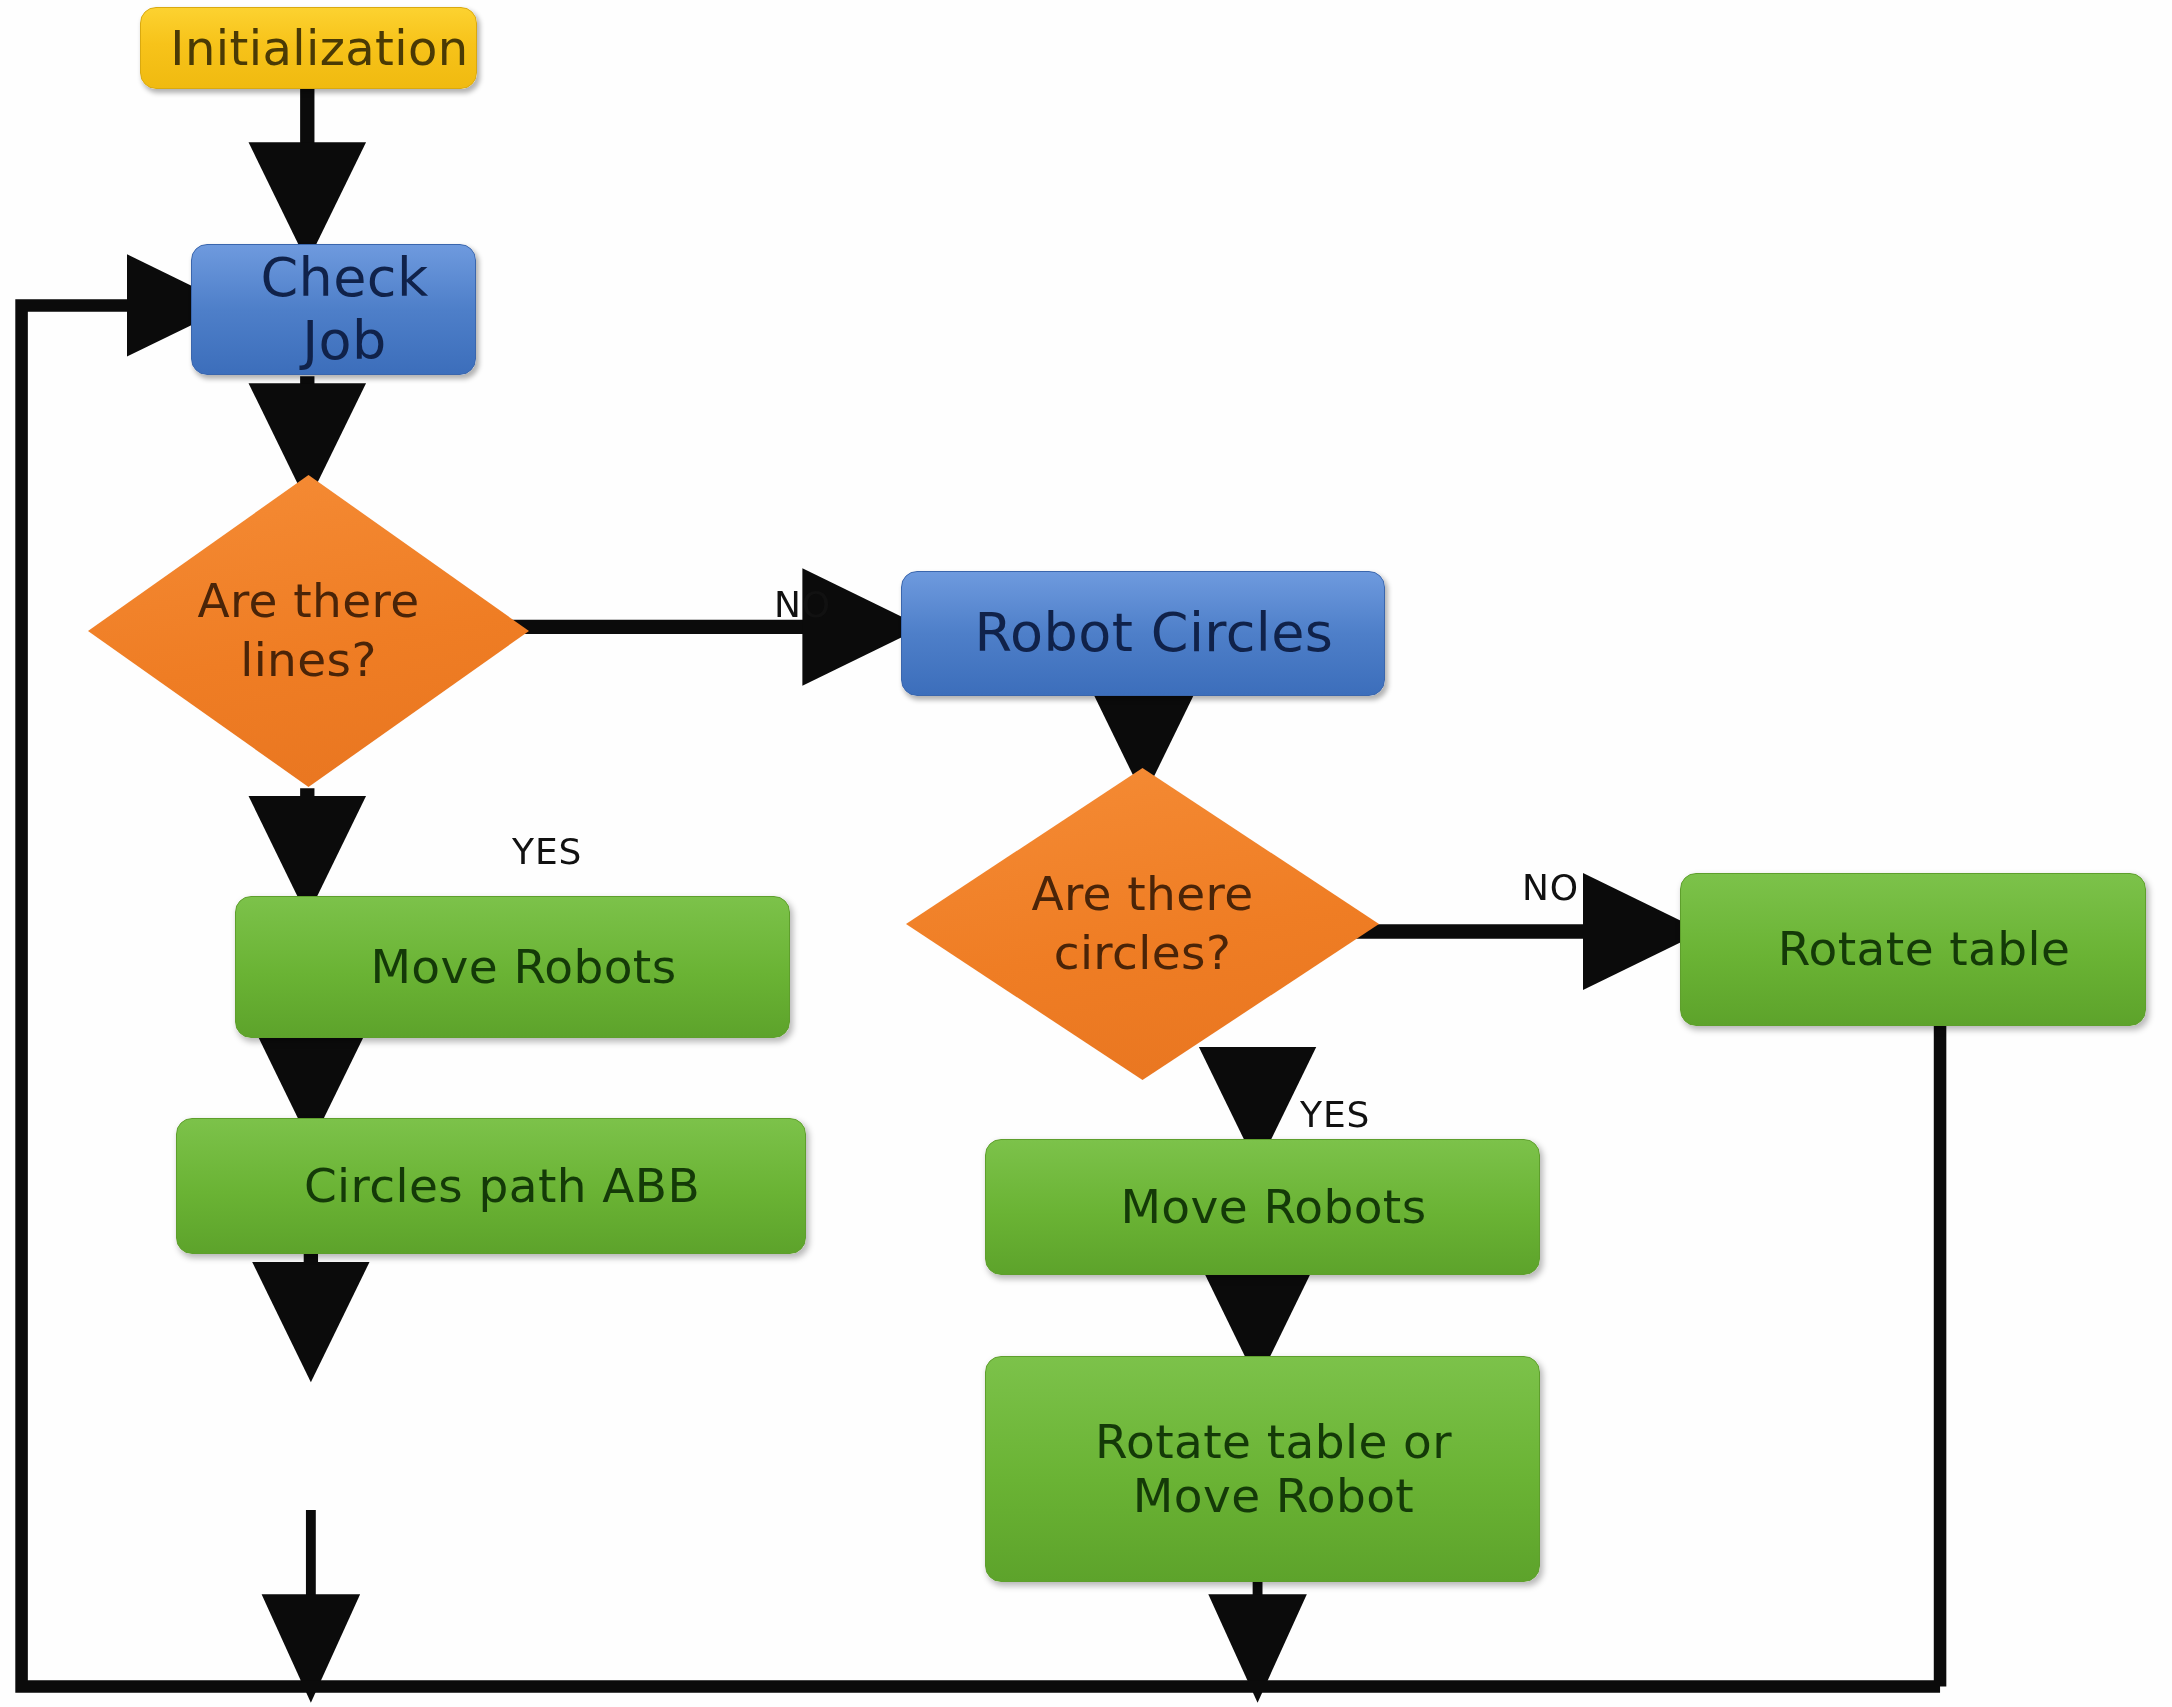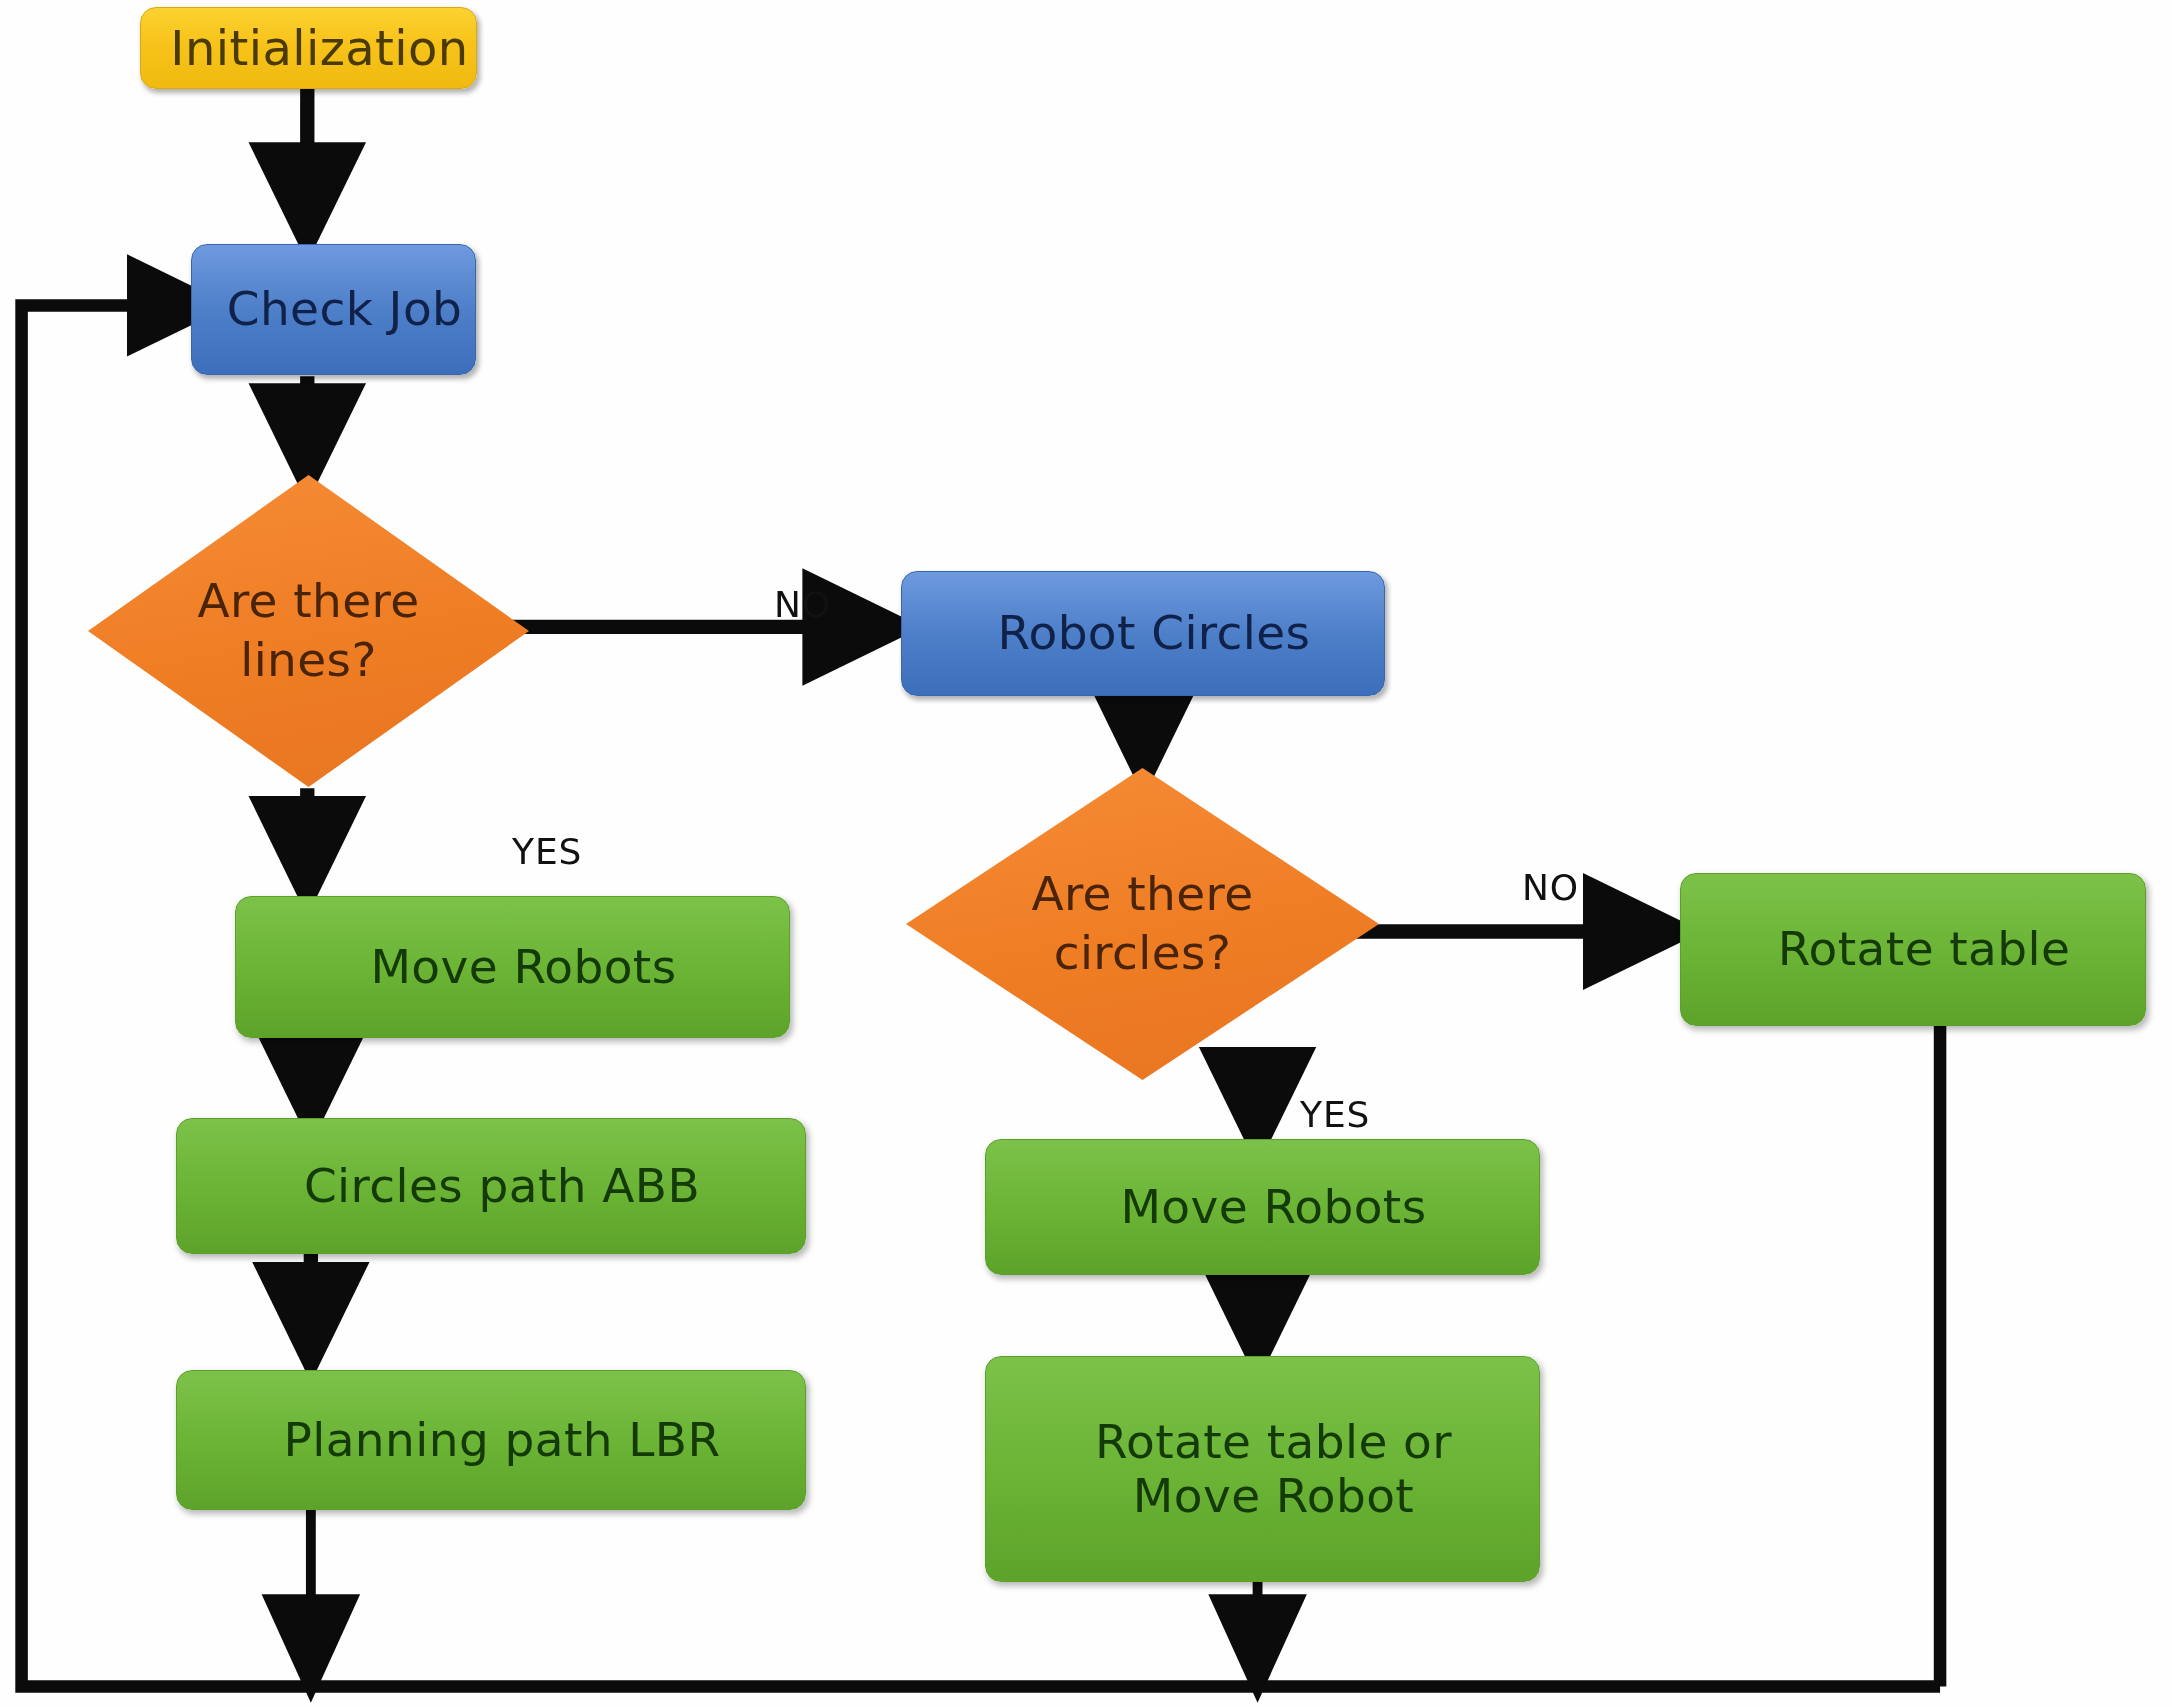--- a/index.html
+++ b/index.html
@@ -33,21 +33,21 @@
   .node.yellow {
     background: linear-gradient(180deg, #fcd230 0%, #f7c31a 45%, #f0ba10 100%);
     color: #4a3a05;
     font-size: 48px;
     box-shadow: 2.7px 3.6px 5.4px rgba(0,0,0,0.30);
     border: 0.9px solid #d9a910;
   }
   .node.blue {
     background: linear-gradient(180deg, #6e9ade 0%, #4e7fc9 50%, #3c6ebb 100%);
     color: #10224a;
-    font-size: 47px;
+    font-size: 54px;
     box-shadow: 2.7px 3.6px 5.4px rgba(0,0,0,0.30);
     border: 0.9px solid #3a66ad;
   }
   .node.green {
     background: linear-gradient(180deg, #7cc24a 0%, #6ab334 55%, #5da32b 100%);
     color: #143a08;
     font-size: 47px;
     box-shadow: 2.7px 3.6px 6.3px rgba(0,0,0,0.28);
     border: 0.9px solid #5e9f2c;
   }
@@ -155,23 +155,20 @@
   </div>
 
   <div class="node green" style="left:235px; top:896px; width:555px; height:142px;">
     <span>Move Robots</span>
   </div>
 
   <div class="node green" style="left:176px; top:1118px; width:630px; height:136px;">
     <span>Circles path ABB</span>
   </div>
 
-  <div class="node green" style="left:176px; top:1370px; width:630px; height:140px;">
-    <span>Planning path LBR</span>
-  </div>
 
   <div class="diamond" style="left:906px; top:768px; width:473px; height:312px;">
     <span class="shape"></span>
     <span class="dlabel">Are there
 circles?</span>
   </div>
 
   <div class="node green" style="left:1680px; top:867px; width:466px; height:153px;margin-top:6px;">
     <span>Rotate table</span>
   </div>

